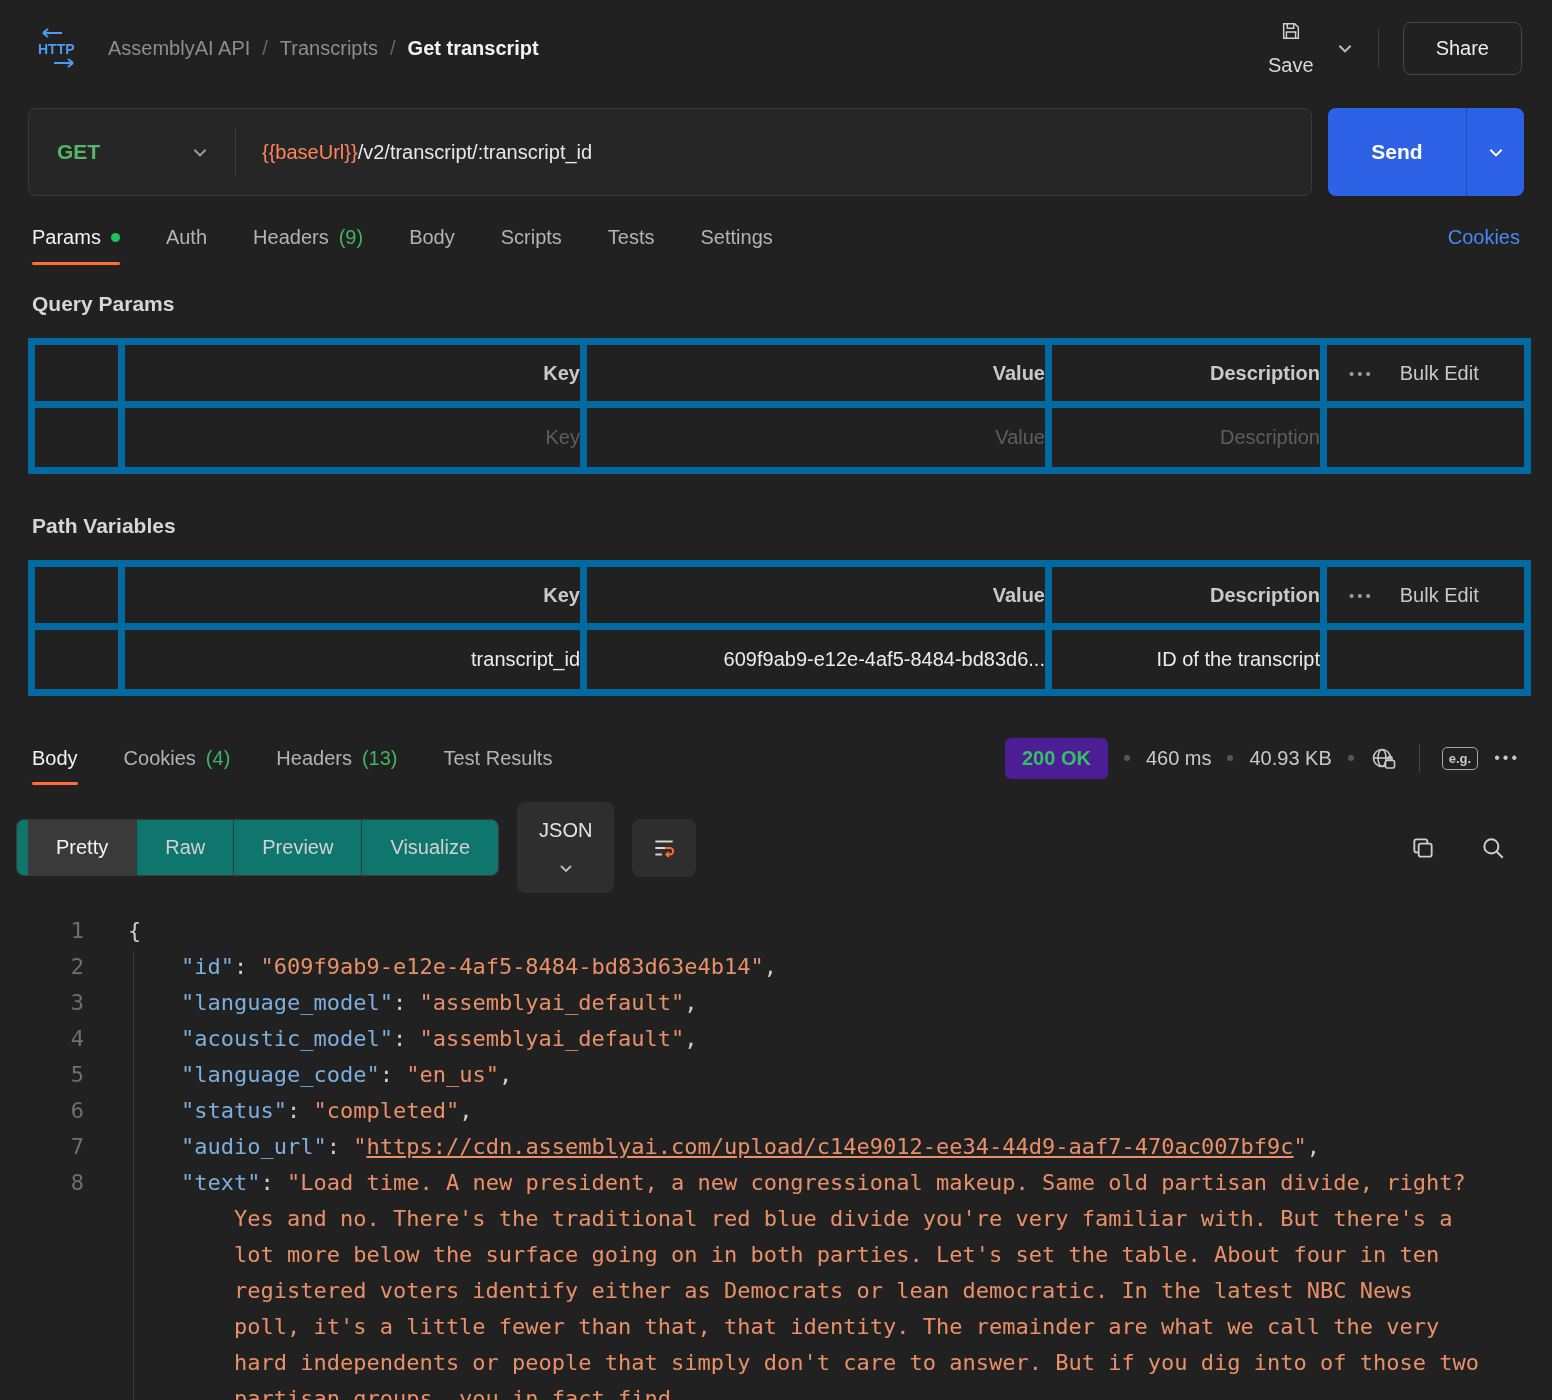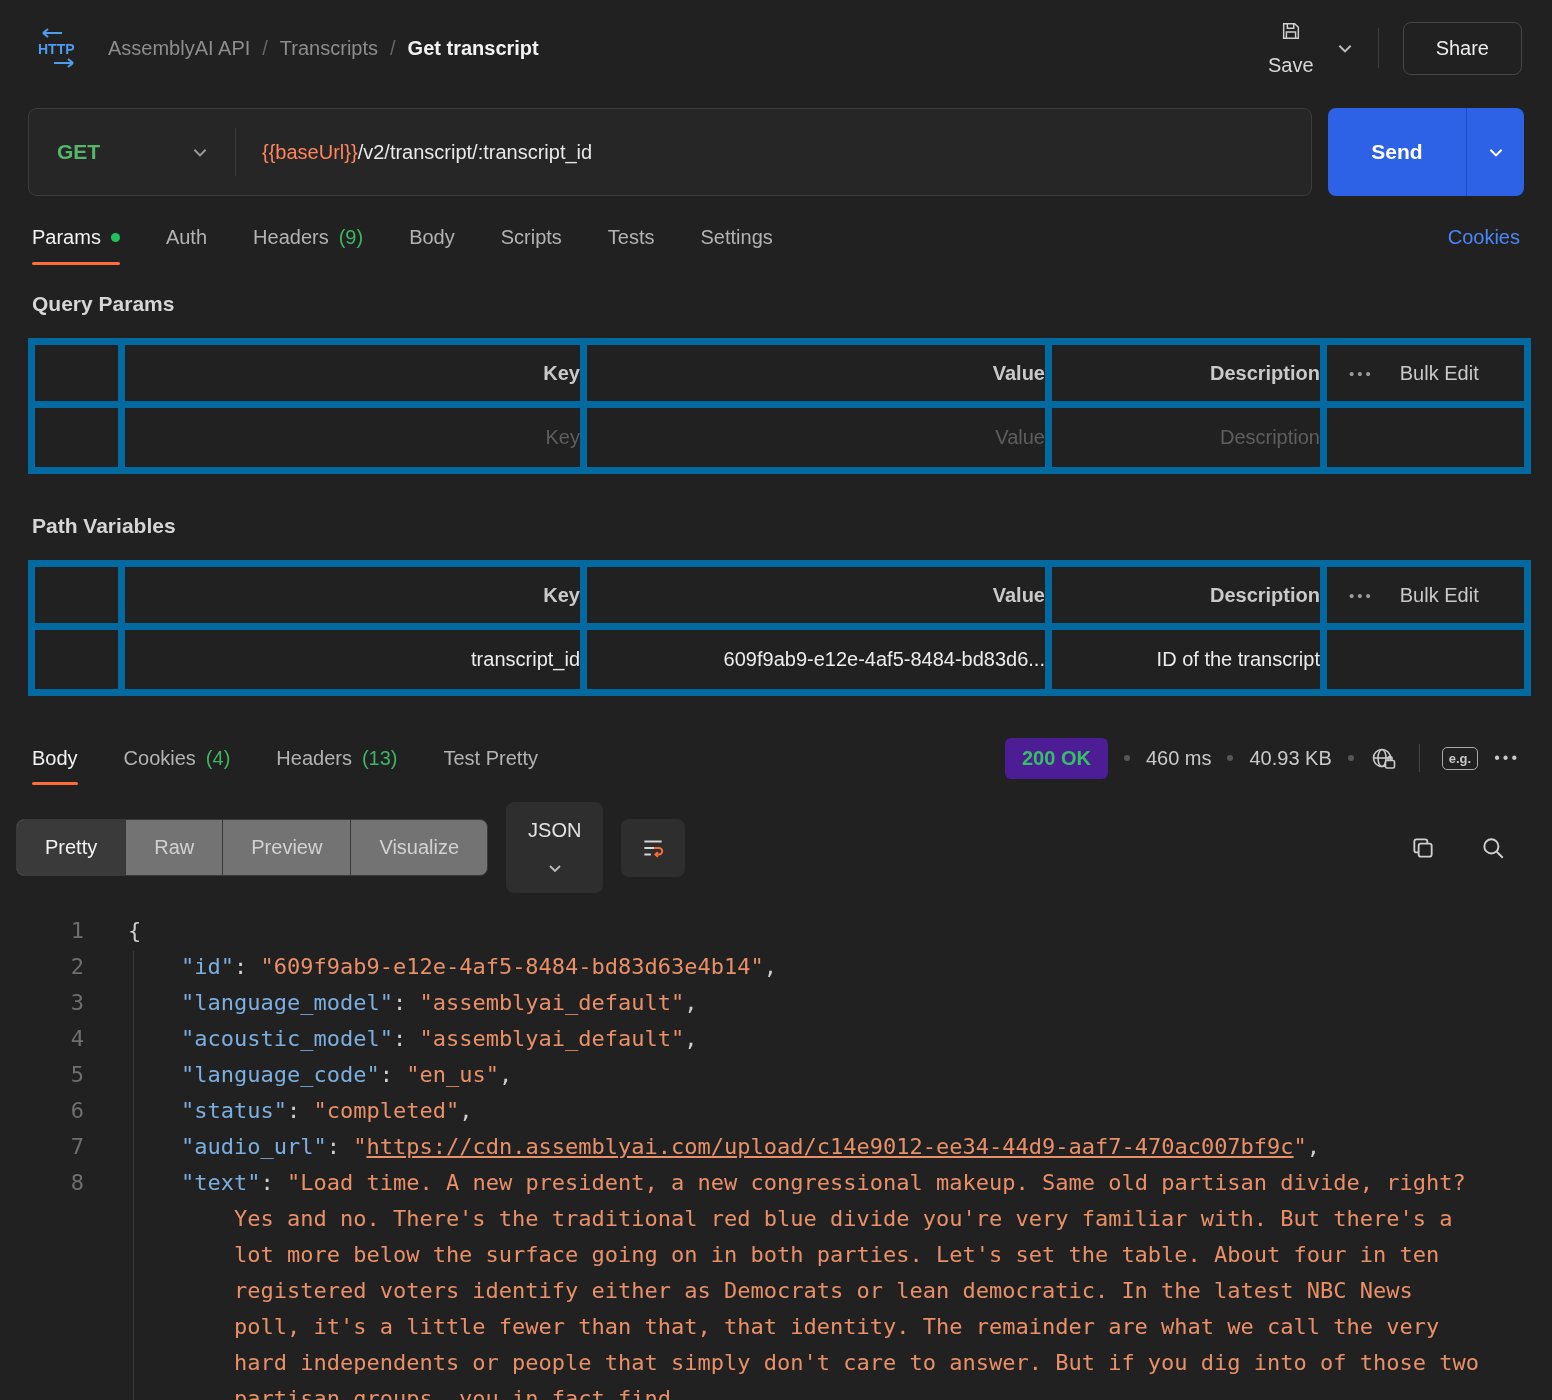--- a/index.html
+++ b/index.html
@@ -66,21 +66,21 @@
   .resp-tabs { margin-top: 22px; height: 80px; }
   .resp-meta { margin-left: auto; display: flex; align-items: center; gap: 16px; }
   .status-badge { background: #4c1d95; color: #33c164; font-size: 20px; font-weight: 600; padding: 9px 17px; border-radius: 6px; }
   .sep-dot { width: 6px; height: 6px; border-radius: 50%; background: #565656; }
   .meta-text { color: #c9c9c9; }
   .meta-div { width: 1px; height: 28px; background: #454545; margin: 0 6px; }
   .eg-badge { border: 1.5px solid #a8a8a8; color: #c9c9c9; border-radius: 5px; font-size: 13px; font-weight: 700; padding: 3px 6px; cursor: pointer; }
   .meta-dots { color: #c9c9c9; font-size: 16px; letter-spacing: 3px; cursor: pointer; }
 
   .resp-toolbar { display: flex; align-items: center; margin: 4px 16px 0; gap: 18px; }
-  .seg-group { display: flex; border: 1px solid #3a3a3a; border-radius: 8px; overflow: hidden; background: #737373; }
+  .seg-group { display: flex; border: 1px solid #3a3a3a; border-radius: 8px; overflow: hidden; background: #0f766e; padding-left: 11px; }
   .seg { padding: 16px 28px; font-size: 20px; color: #d2d2d2; background: none; border: none; border-right: 1px solid #363636; }
   .seg:last-child { border-right: none; }
   .seg.active { background: #3a3a3a; color: #f3f3f3; }
   .json-dd { display: flex; align-items: center; gap: 18px; background: #2e2e2e; border: none; border-radius: 8px; padding: 17px 22px; font-size: 20px; color: #e3e3e3; flex-direction: column; }
   .icon-btn { width: 64px; height: 58px; background: #2e2e2e; border: none; border-radius: 8px; display: flex; align-items: center; justify-content: center; }
   .tools-right { margin-left: auto; display: flex; align-items: center; gap: 44px; padding-right: 30px; }
   .ghost-btn { background: none; border: none; }
 
   
   .code-area { position: relative; margin-top: 14px; padding-top: 6px; height: 512px; overflow: hidden;
@@ -261,21 +261,21 @@
   </div>
   <div class="tab">
     <span>Cookies</span>
     <span class="count">(4)</span>
   </div>
   <div class="tab">
     <span>Headers</span>
     <span class="count">(13)</span>
   </div>
   <div class="tab">
-    <span>Test Pretty</span>
+    <span>Test Results</span>
   </div>
   <div class="resp-meta">
     <span class="status-badge">200 OK</span>
     <span class="sep-dot"></span>
     <span class="meta-text">460 ms</span>
     <span class="sep-dot"></span>
     <span class="meta-text">40.93 KB</span>
     <span class="sep-dot"></span>
     <span>
       <svg width="27" height="27" viewBox="0 0 27 27" fill="none" stroke="#c9c9c9" stroke-width="1.6">

